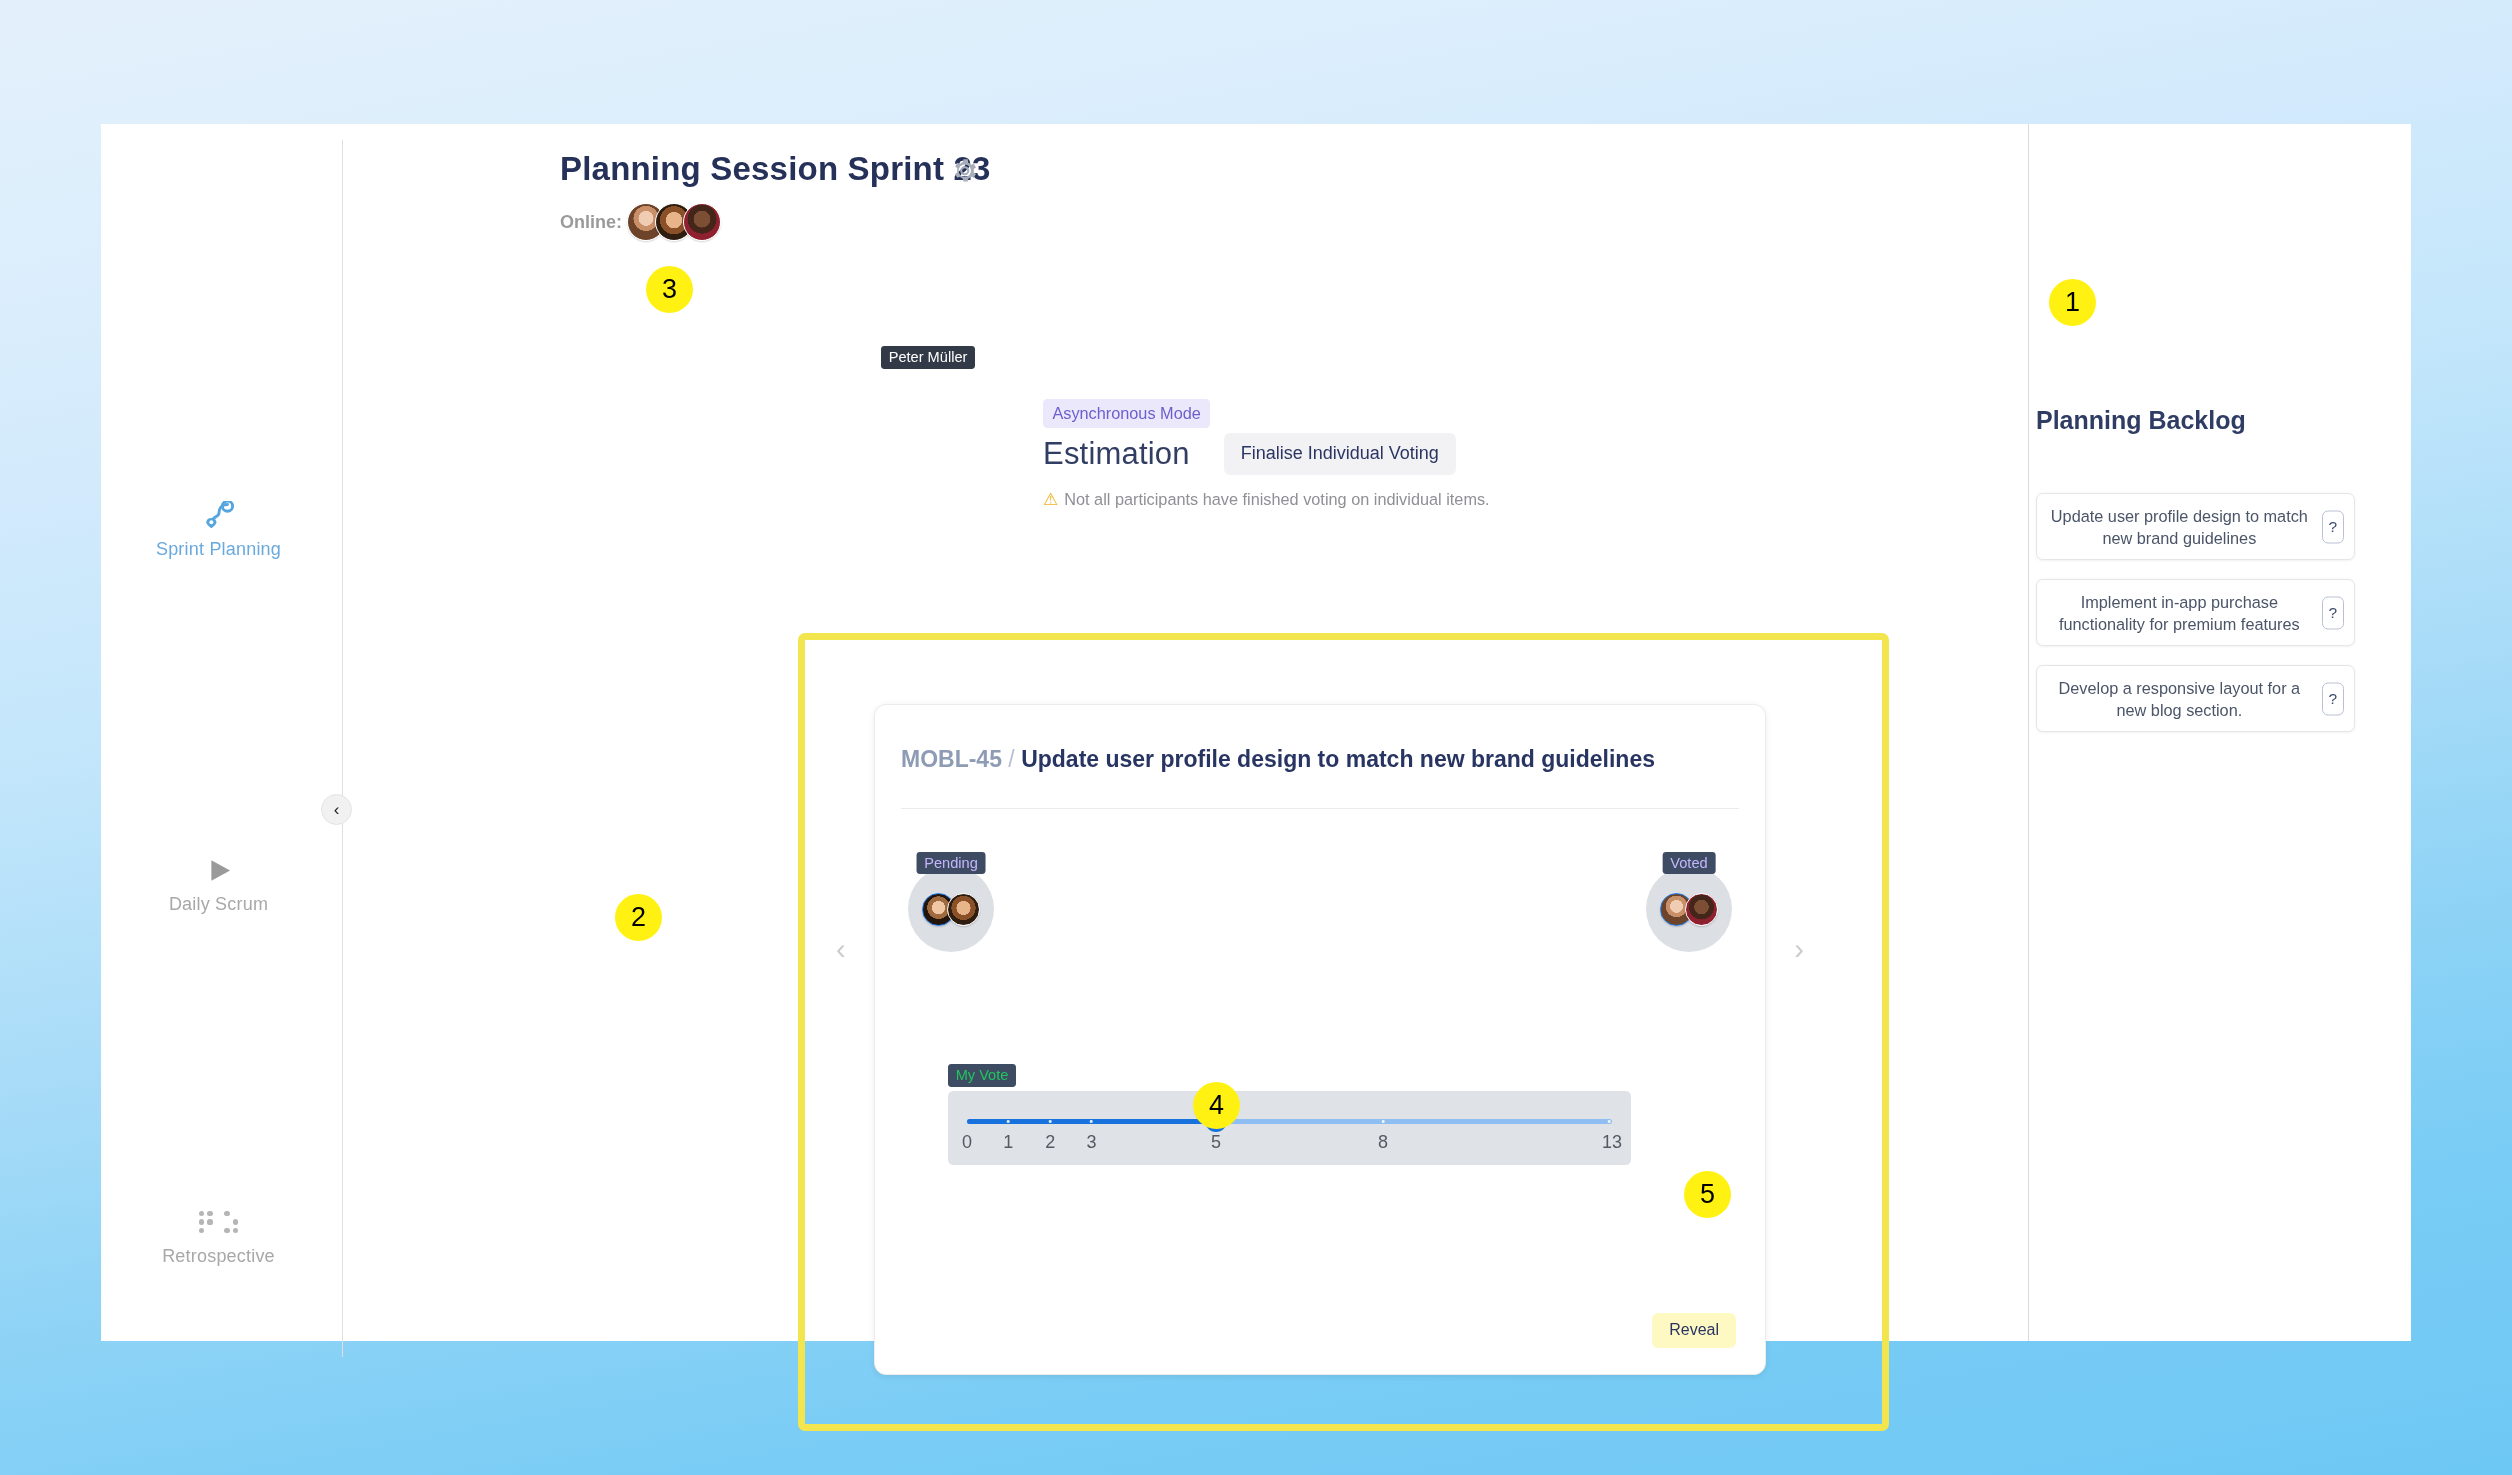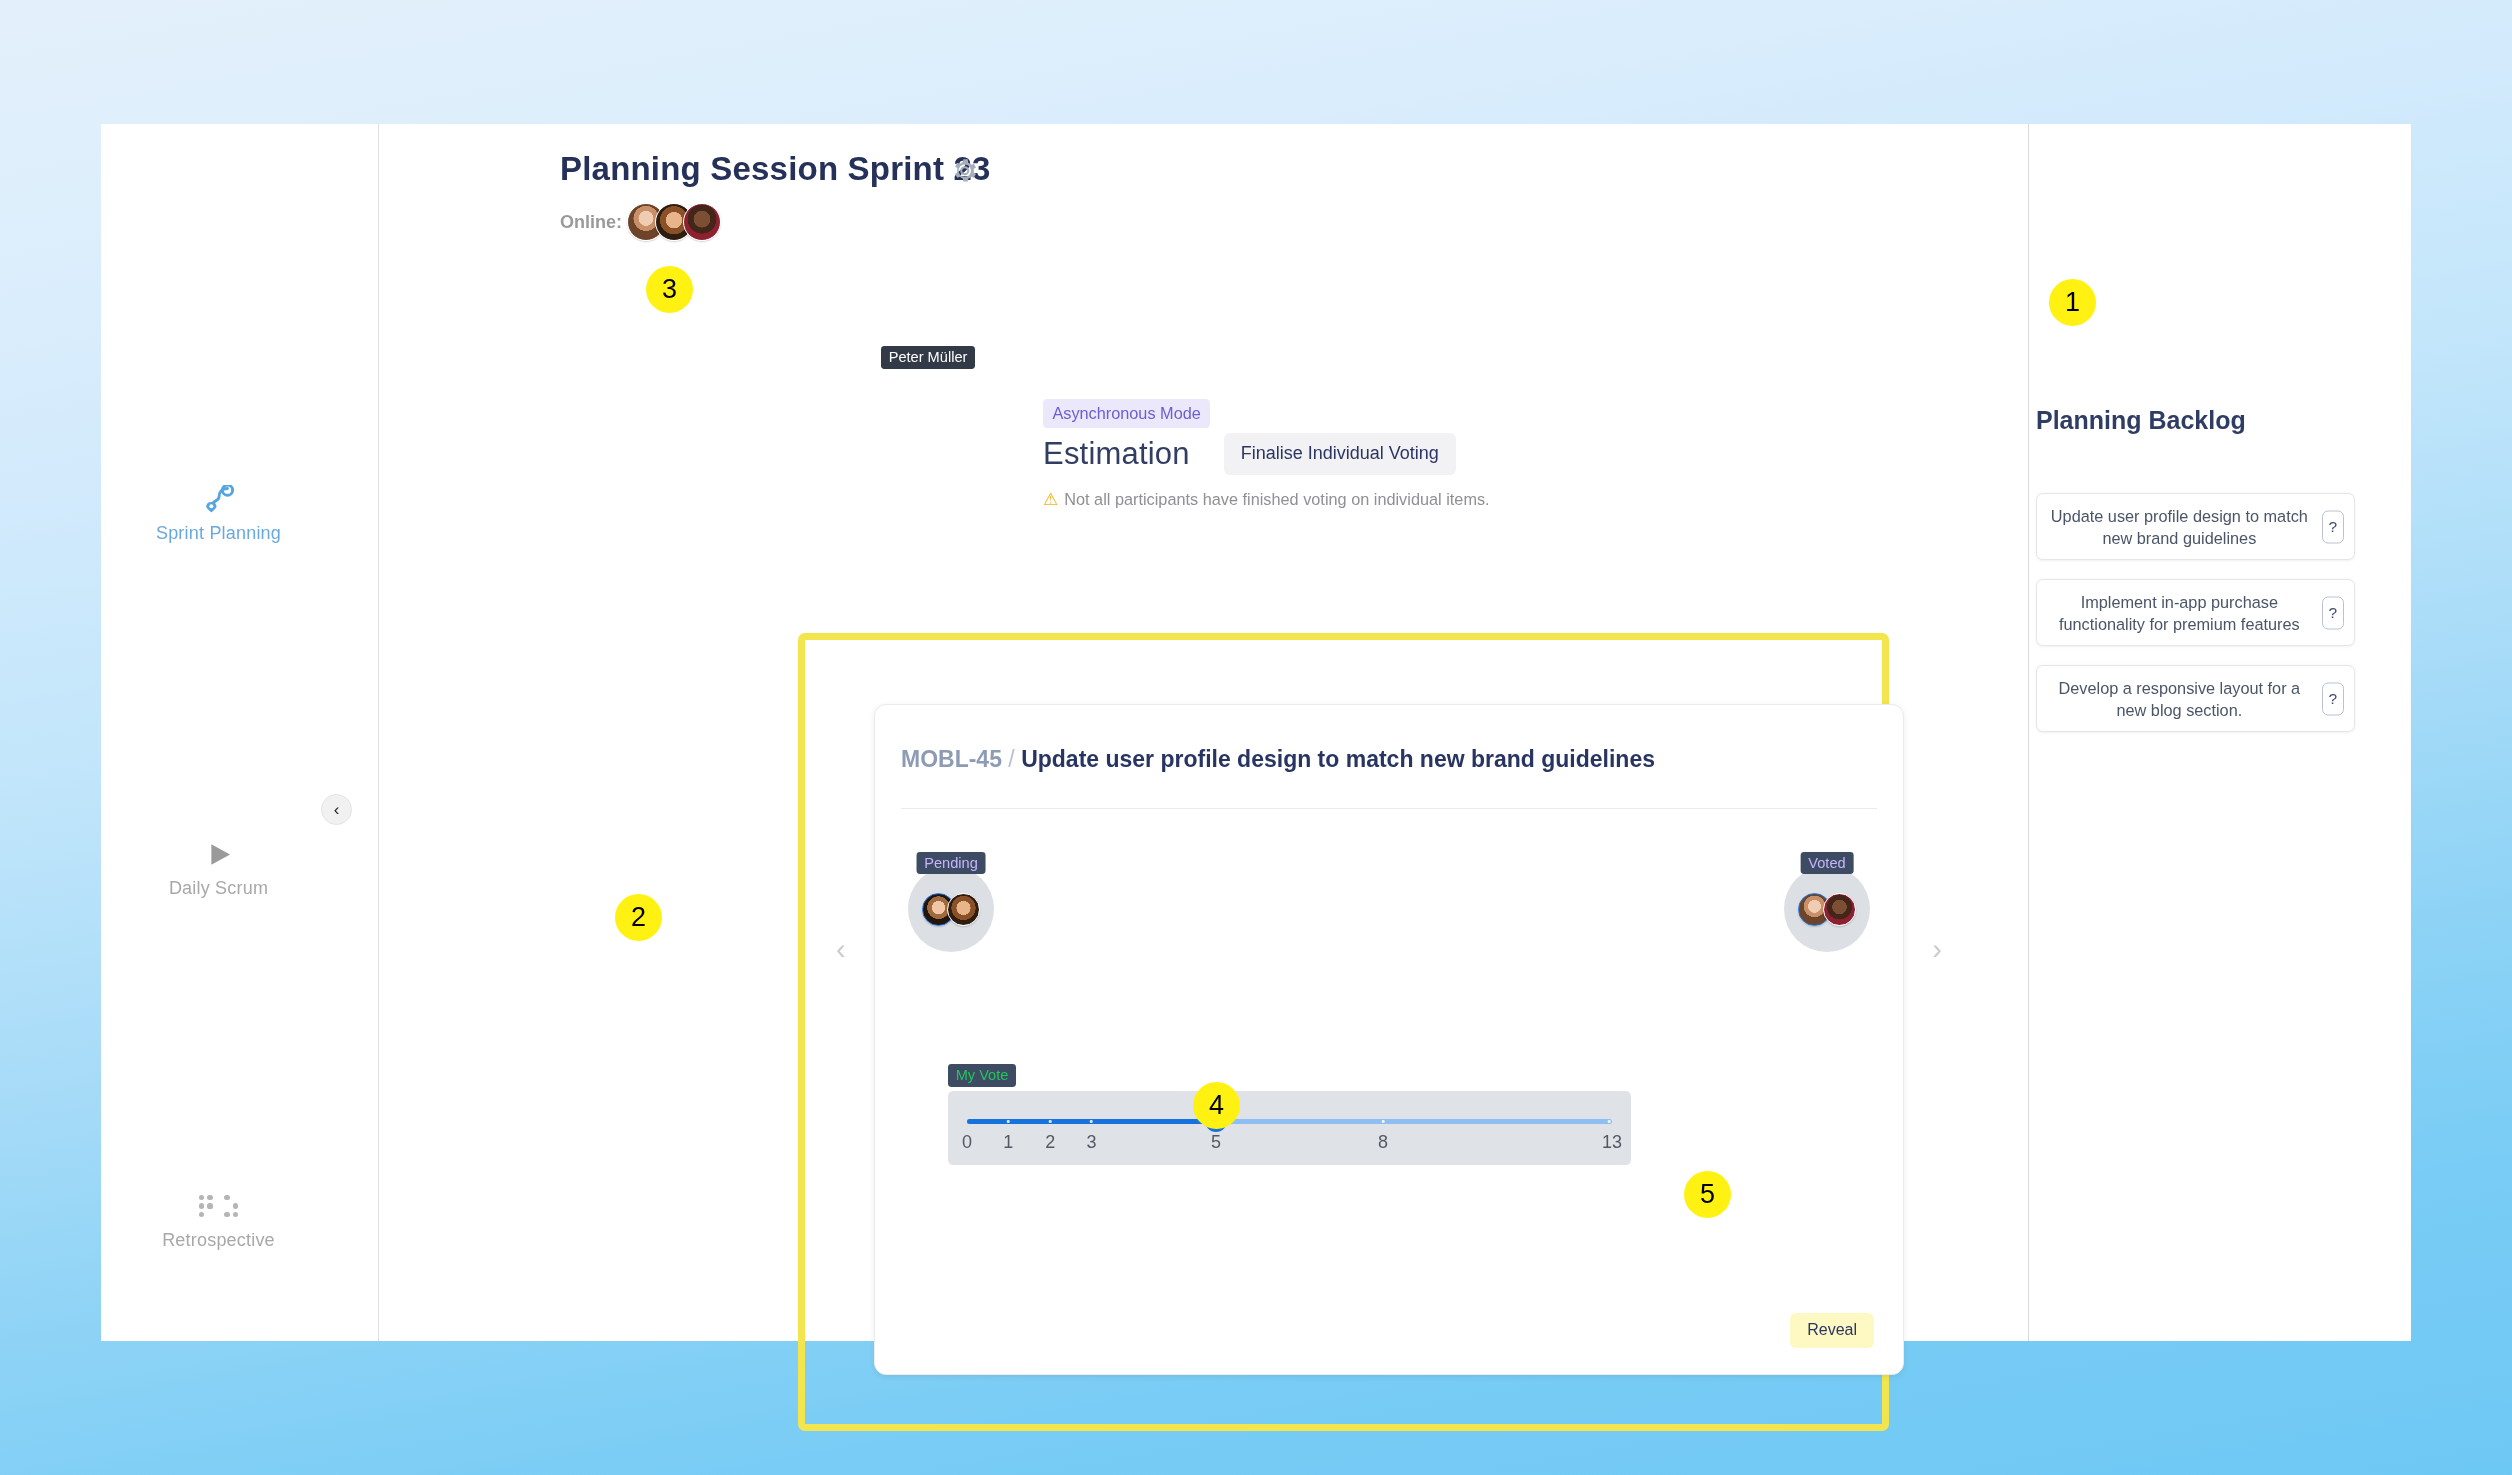--- a/index.html
+++ b/index.html
@@ -20,22 +20,22 @@
   .app-window {
     position: absolute;
     left: 101px; top: 124px;
     width: 2310px; height: 1217px;
     background: #ffffff;
   }
 
   
   .sidebar {
     position: absolute;
-    left: 0; top: 0;
-    width: 278px; height: 100%;
+    left: 0; top: 16px;
+    width: 242px; height: 100%;
     border-right: 0.9px solid #dfdfdf;
   }
   .side-item {
     position: absolute;
     left: 0; width: 235px;
     text-align: center;
     cursor: pointer;
   }
   .side-item .side-icon {
     display: block;
@@ -175,21 +175,21 @@
     left: 697px; top: 509px;
     width: 1091px; height: 798px;
     border: 7.7px solid #f2e54e;
     border-radius: 6.9px;
   }
 
   
   .story-card {
     position: absolute;
     left: 773px; top: 580px;
-    width: 1030px; height: 671px;
+    width: 892px; height: 671px;
     background: #ffffff;
     border: 0.9px solid #eceaea;
     border-radius: 12px;
     box-shadow: 0 1.7px 6.9px rgba(0,0,0,.07);
   }
   .story-head {
     position: absolute;
     left: 26px; top: 41px;
     font-size: 23px;
     color: #283563;

